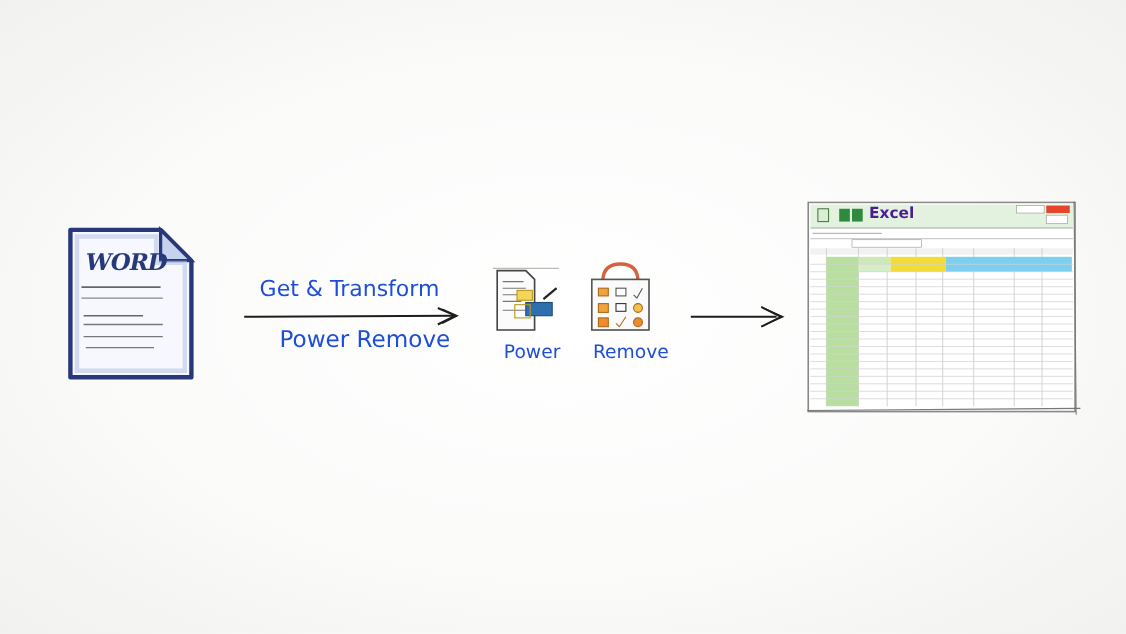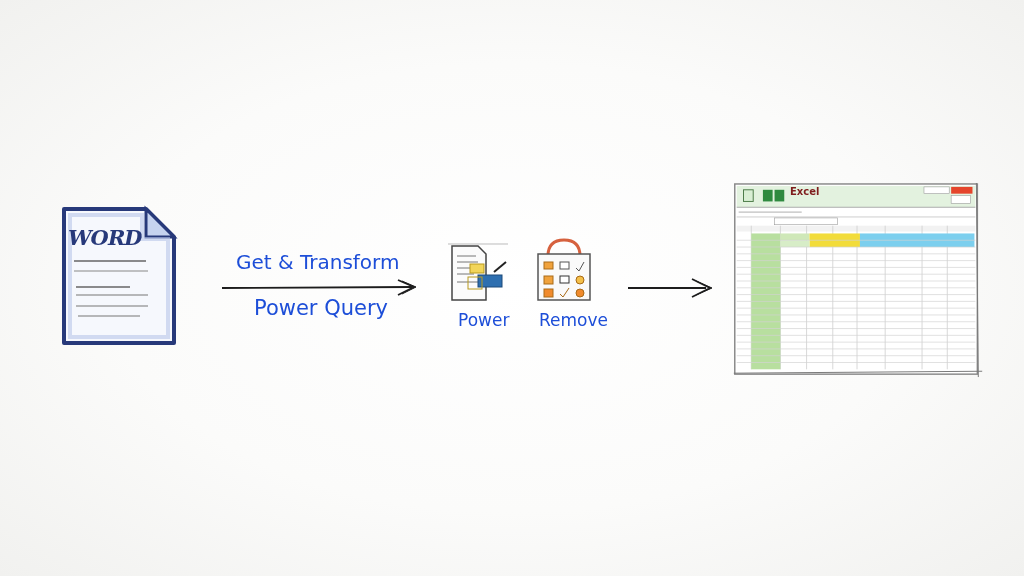--- a/index.html
+++ b/index.html
@@ -11,37 +11,37 @@
   }
   .vignette {
     position:absolute; inset:0;
     background: radial-gradient(ellipse at center, #ffffff 0%, #fbfbfa 55%, #f1f1ef 100%);
   }
   .abs { position:absolute; }
 
   
   .word-doc { left:60px; top:205px; width:118px; height:142px; }
   .word-label {
-    position:absolute; left:8px; top:20px;
+    position:absolute; left:18px; top:20px;
     font-family:"DejaVu Serif", serif; font-style:italic; font-weight:bold;
     font-size:21px; color:#27397a; letter-spacing:-1px;
   }
 
   
   .hand { font-family:"DejaVu Sans", sans-serif; color:#1d4ed8; }
   .lbl-get { left:236px; top:250px; font-size:20px; }
   .lbl-pq  { left:254px; top:296px; font-size:21px; }
   .lbl-split { left:458px; top:310px; font-size:17px; }
   .lbl-remove { left:539px; top:310px; font-size:17px; }
 
   
   .excel { left:732px; top:183px; width:252px; height:196px; }
   .excel-title {
     position:absolute; left:790px; top:186px;
-    font-size:10px; font-weight:bold; color:#7f1d1d;
+    font-size:14px; font-weight:bold; color:#4c1d95;
   }
 </style>
 </head>
 <body>
 
 <div class="vignette"></div>
 
 <div class="abs word-doc">
   <svg width="118" height="142" viewBox="0 0 118 142">
     <path d="M4 4 L86 4 L114 32 L114 138 L4 138 Z" fill="#f6f8fd" stroke="#27397a" stroke-width="4" stroke-linejoin="round"></path>
@@ -56,21 +56,21 @@
   </svg>
   <div class="word-label">WORD</div>
 </div>
 
 <div class="abs hand lbl-get">Get &amp; Transform</div>
 <svg class="abs" style="left:220px;top:278px" width="200" height="20">
   <line x1="2" y1="10" x2="192" y2="9" stroke="#1d1d1d" stroke-width="1.8"></line>
   <path d="M178 2 L194 9 L178 17" fill="none" stroke="#1d1d1d" stroke-width="1.8"></path>
   <path d="M182 3 L196 9 L182 16" fill="none" stroke="#1d1d1d" stroke-width="1"></path>
 </svg>
-<div class="abs hand lbl-pq">Power Query</div>
+<div class="abs hand lbl-pq">Power Remove</div>
 
 <svg class="abs" style="left:448px;top:242px" width="62" height="60">
   <line x1="0" y1="2" x2="60" y2="2" stroke="#bbb" stroke-width="1"></line>
   <path d="M4 4 L30 4 L38 12 L38 58 L4 58 Z" fill="#fbfbfb" stroke="#444" stroke-width="1.5"></path>
   <line x1="9" y1="14" x2="28" y2="14" stroke="#777"></line>
   <line x1="9" y1="20" x2="30" y2="20" stroke="#777"></line>
   <line x1="9" y1="26" x2="30" y2="26" stroke="#777"></line>
   <line x1="9" y1="32" x2="26" y2="32" stroke="#777"></line>
   <line x1="9" y1="40" x2="30" y2="40" stroke="#777"></line>
   <rect x="22" y="22" width="14" height="9" fill="#f2d55a" stroke="#b99a1c"></rect>

